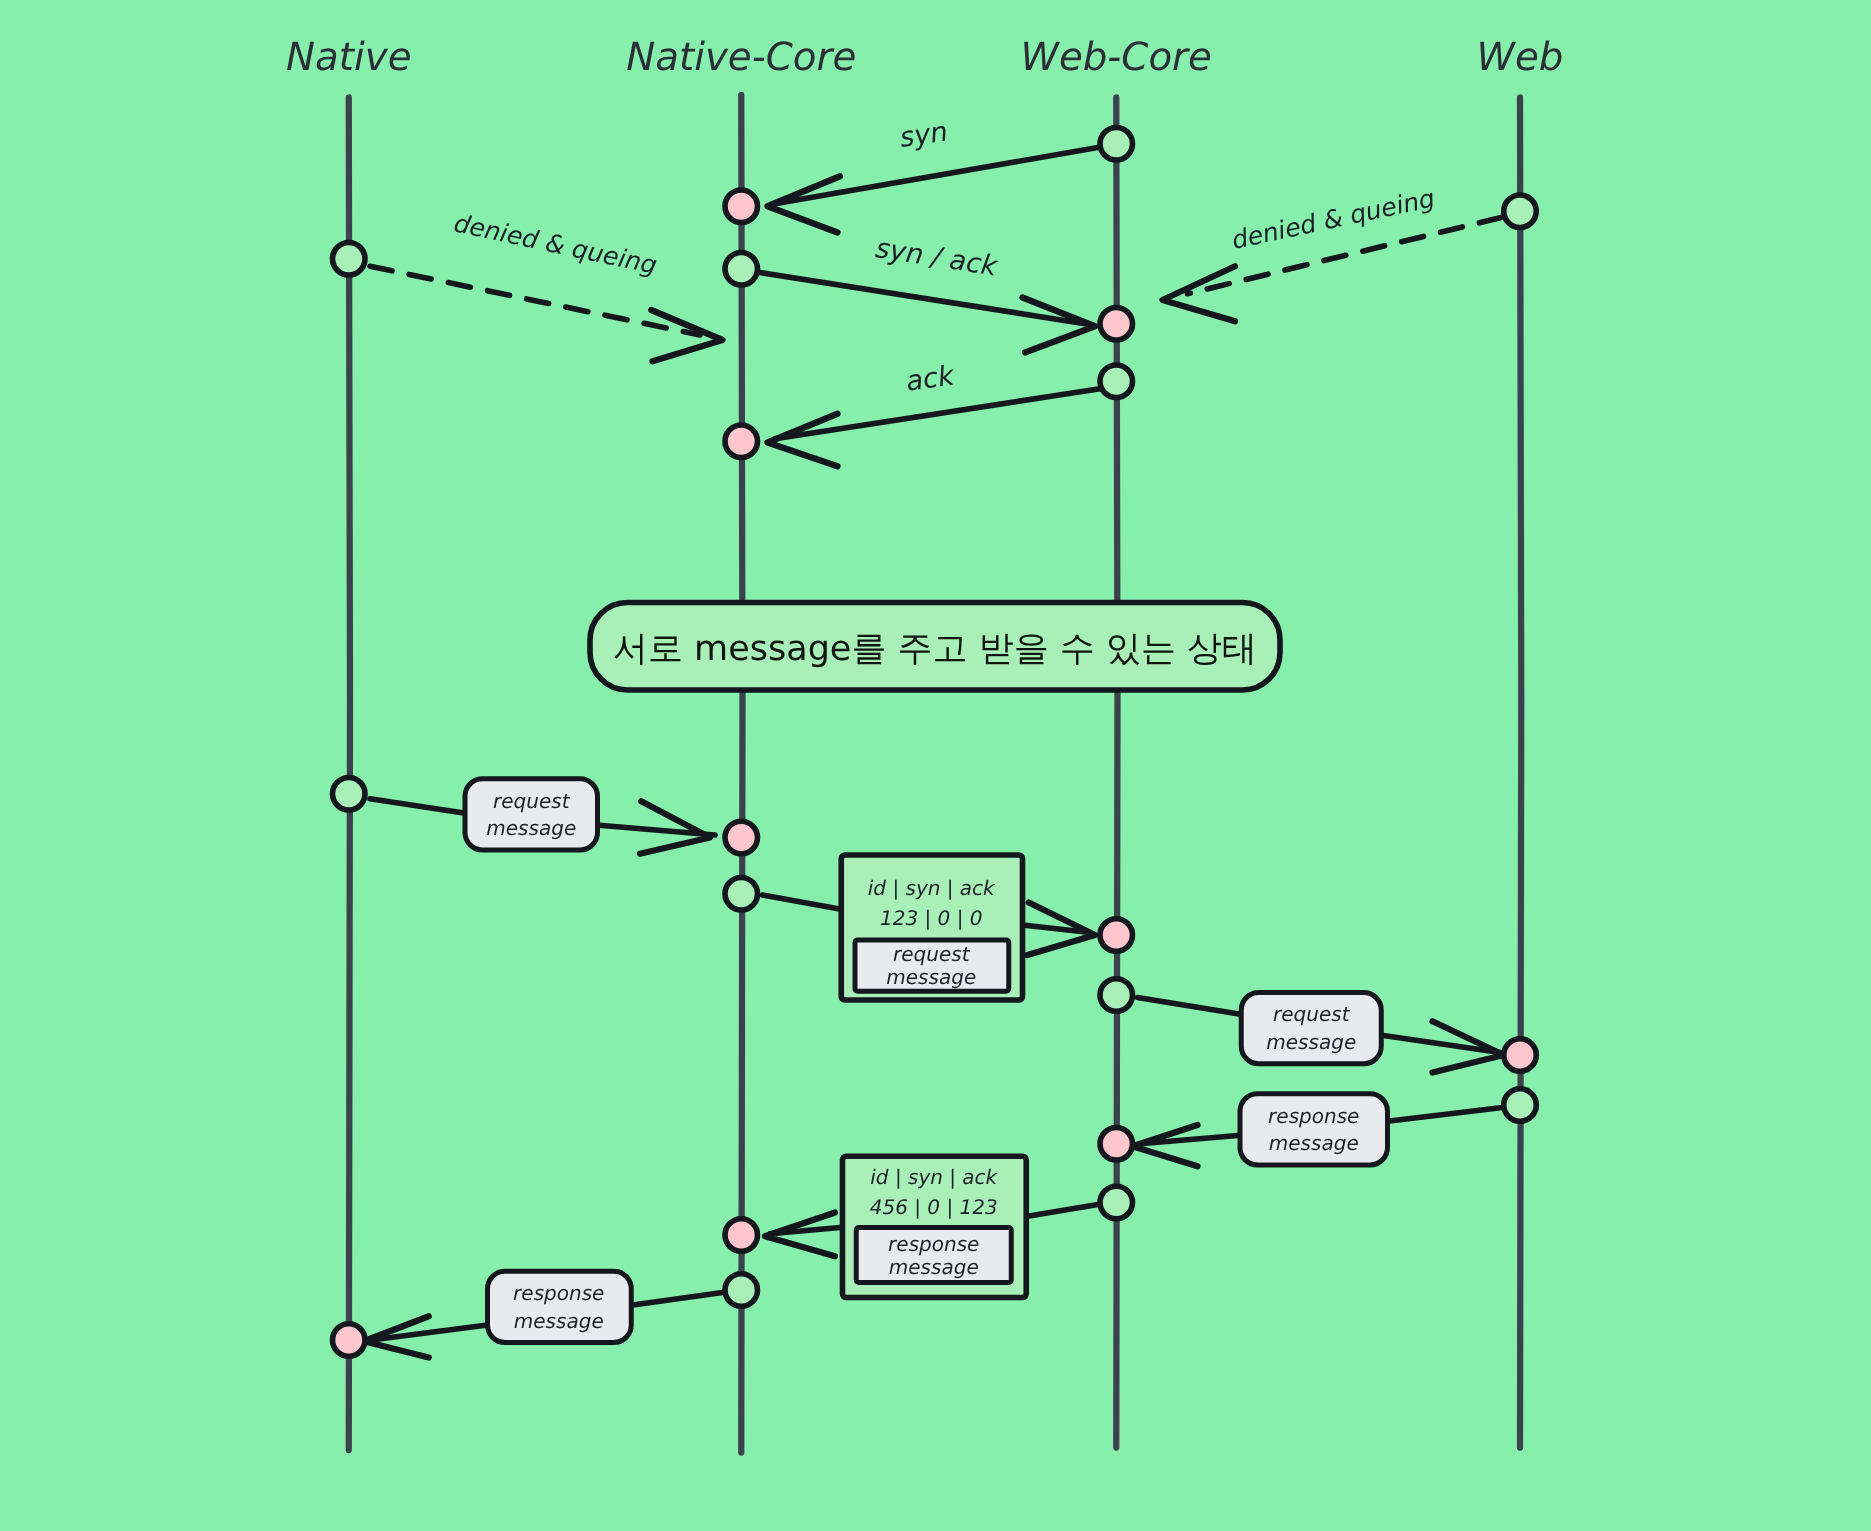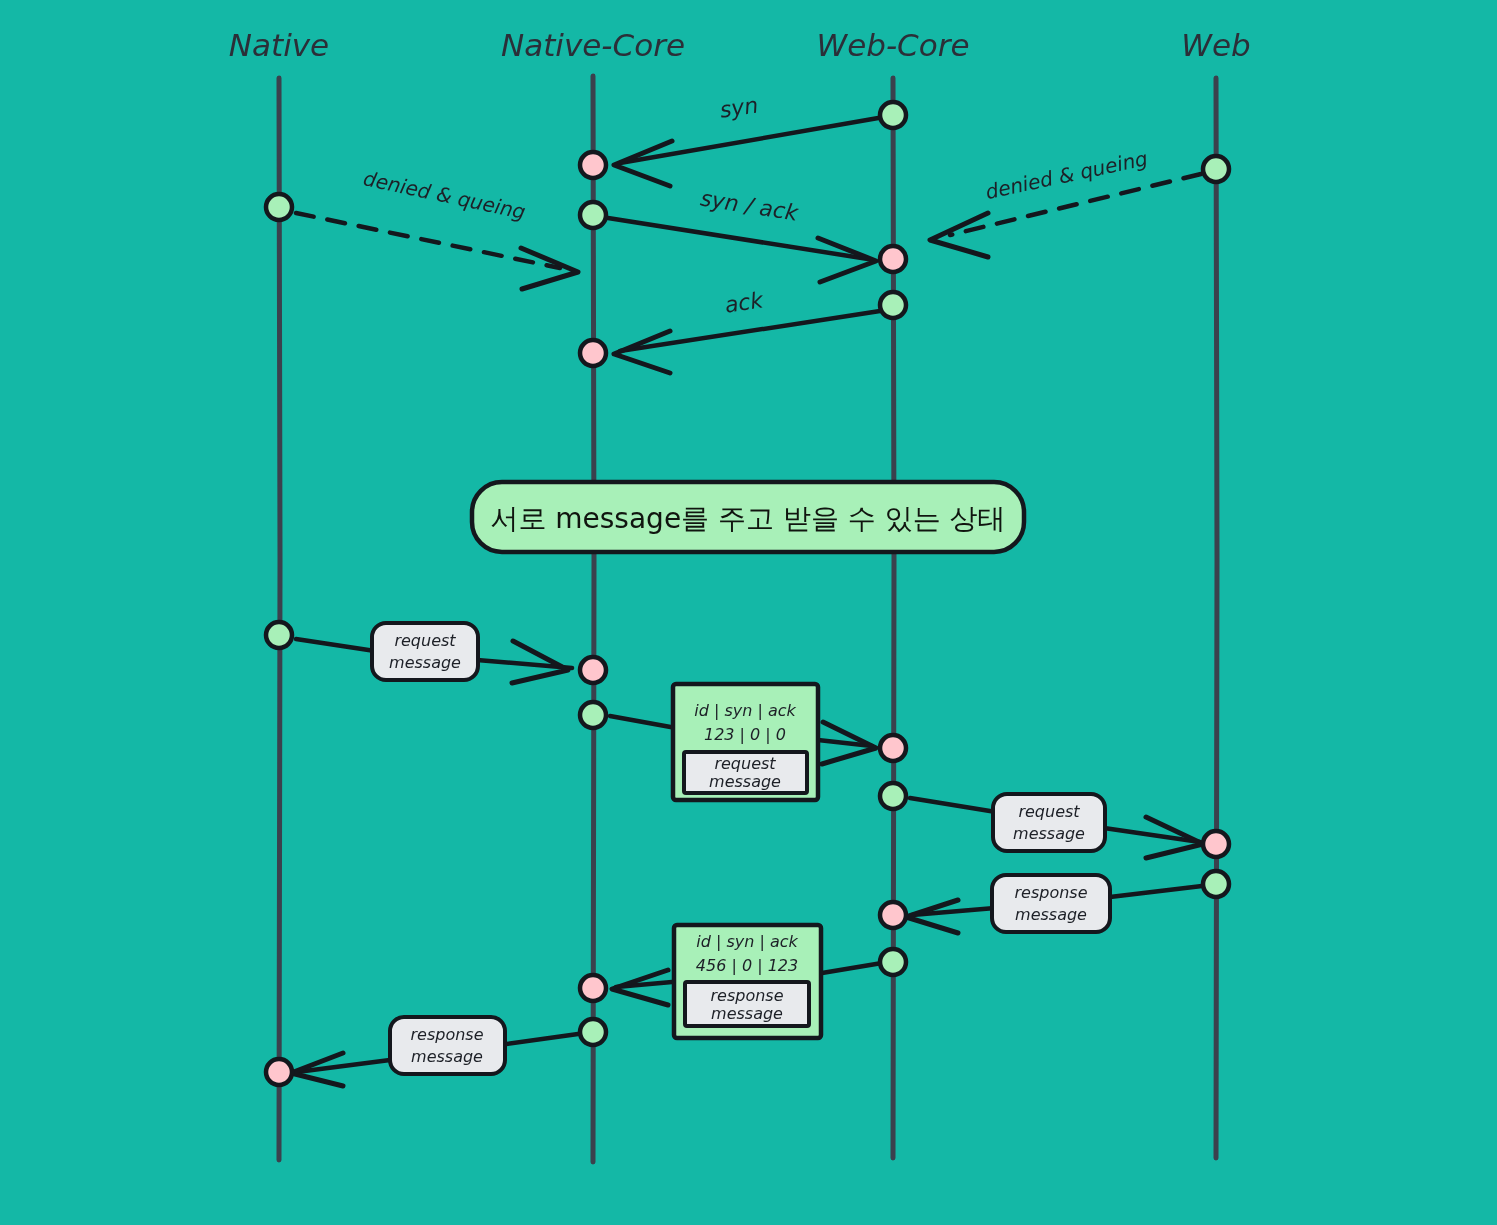--- a/index.html
+++ b/index.html
@@ -4,21 +4,21 @@
 <style>
   html, body {
     margin: 0;
     padding: 0;
     background: #ffffff;
   }
   #canvas {
     position: relative;
     width: 1497px;
     height: 1225px;
-    background: #14b8a6;
+    background: #86efac;
     font-family: "DejaVu Sans", sans-serif;
     overflow: hidden;
   }
   svg#diagram {
     position: absolute;
     left: 0; top: 0;
     width: 1497px;
     height: 1225px;
   }
   .lifeline-label {

